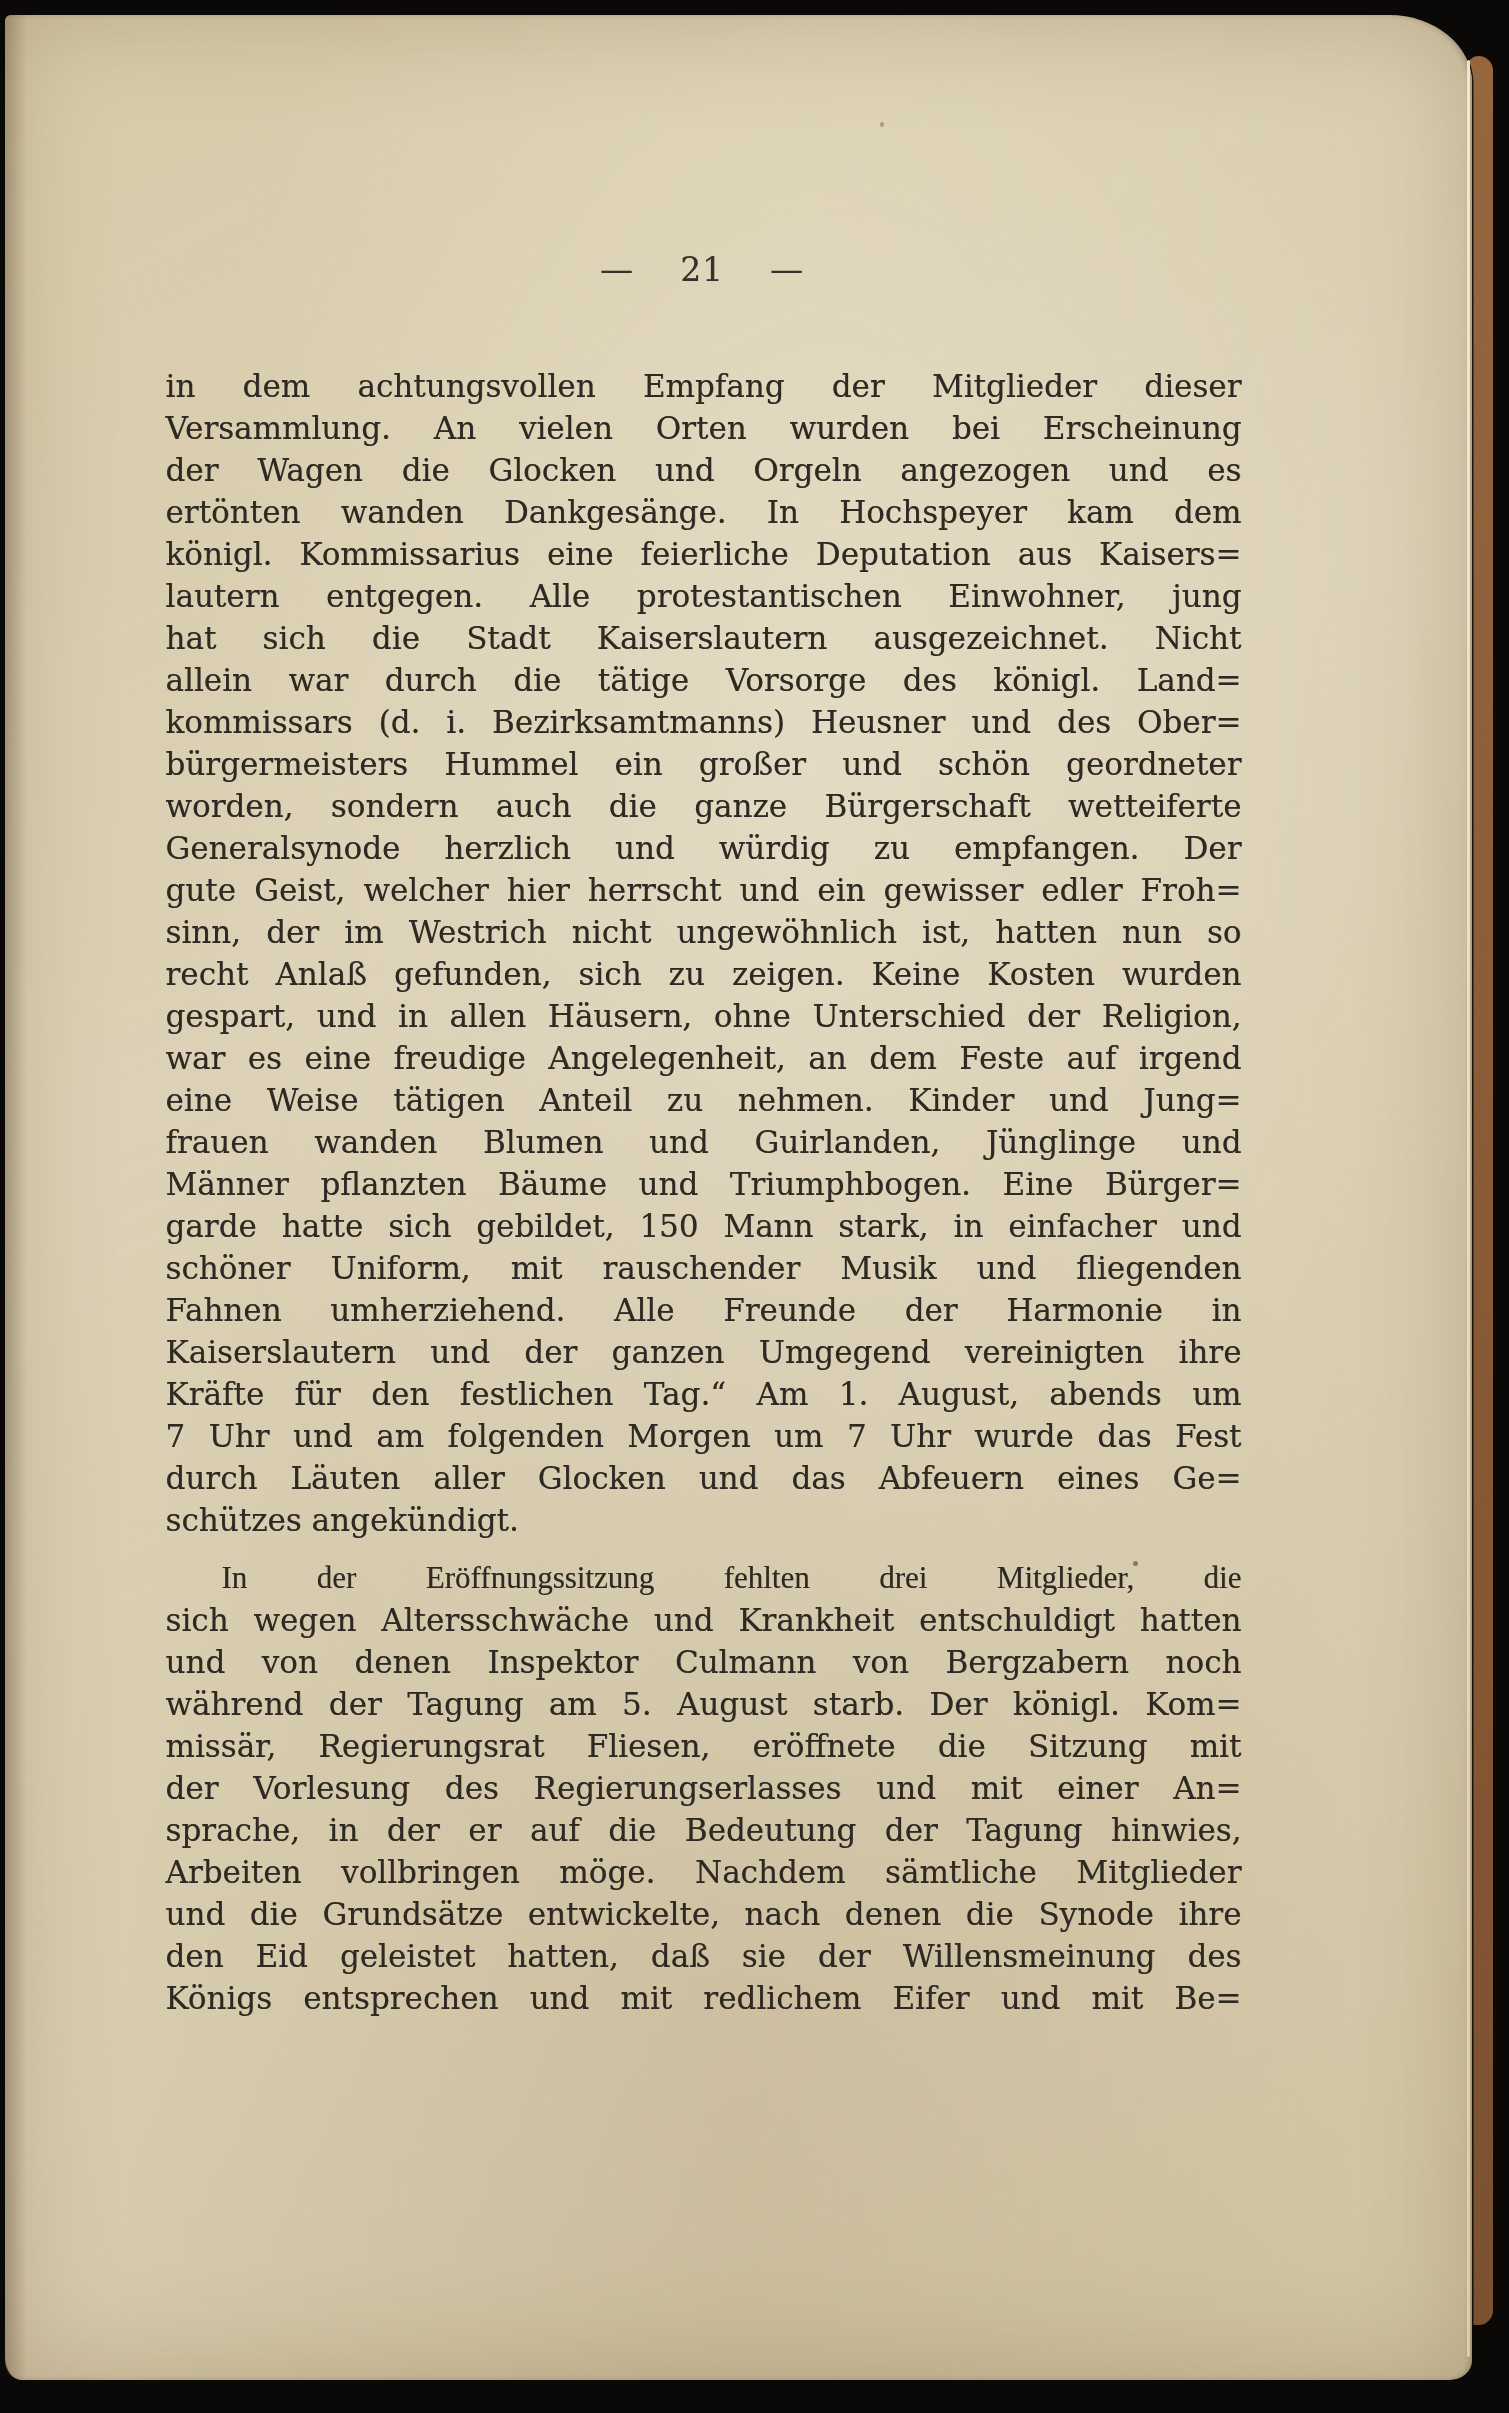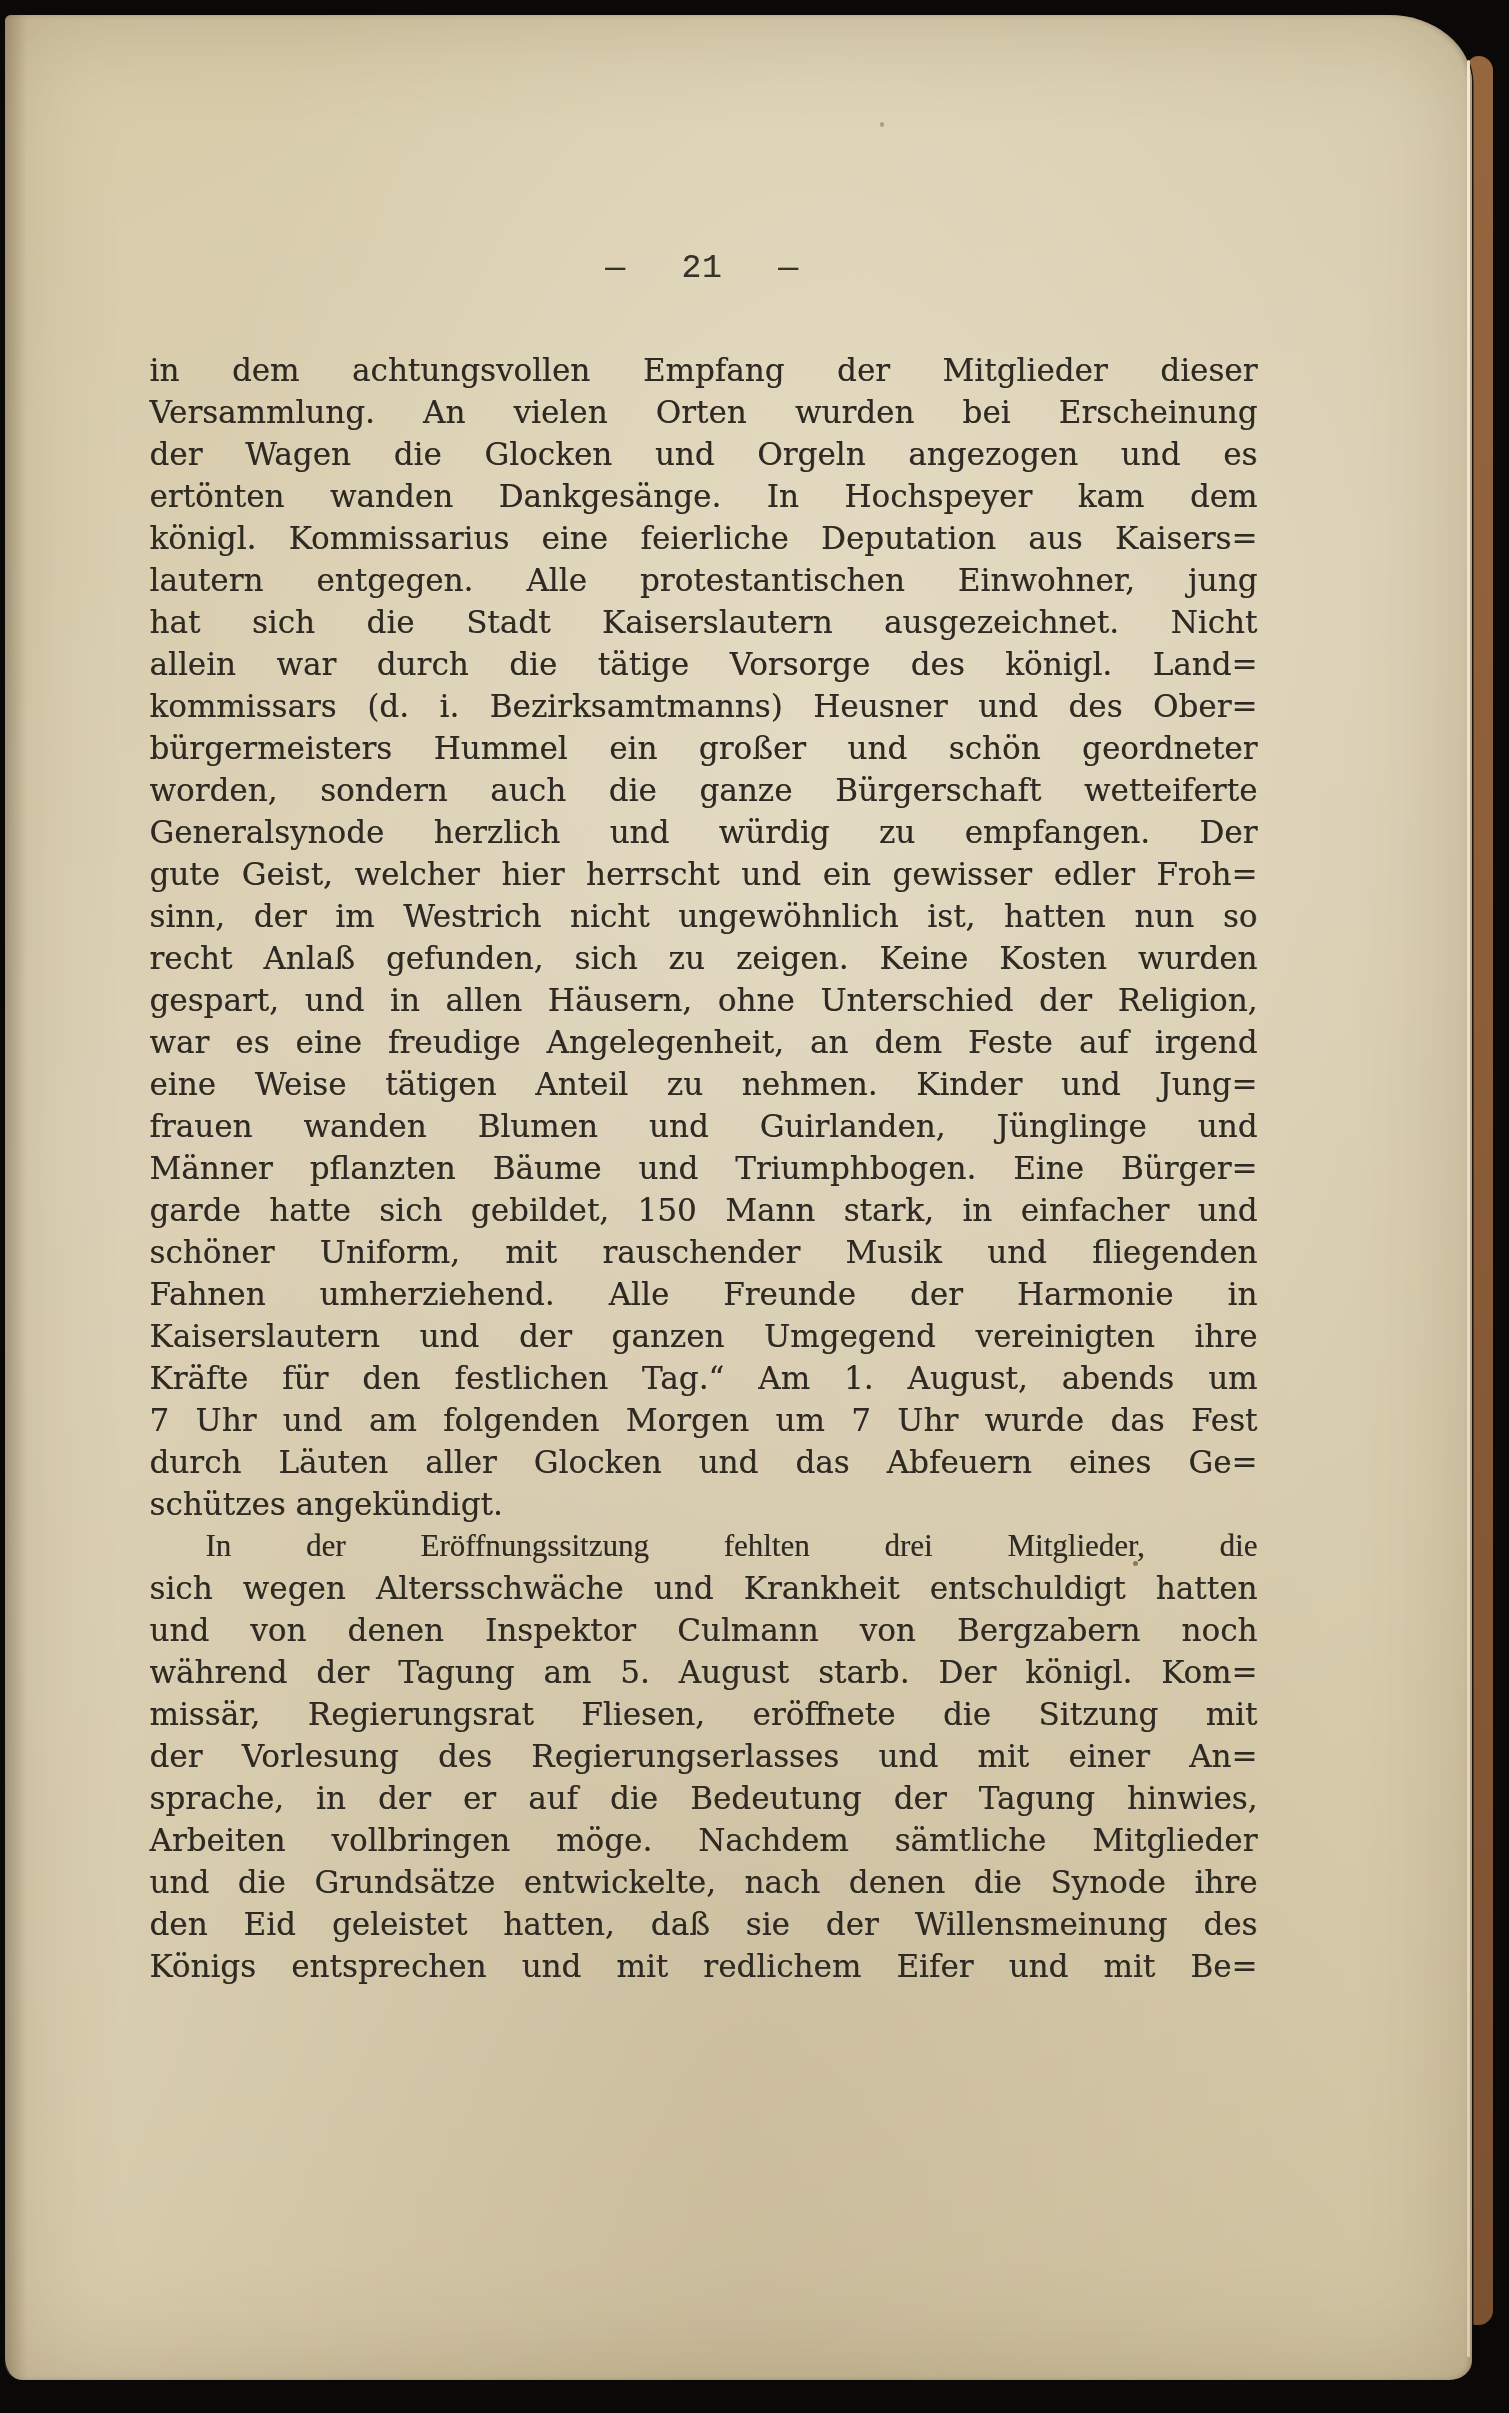--- a/index.html
+++ b/index.html
@@ -42,28 +42,27 @@
   .speck{position:absolute;border-radius:50%;}
   .speck.a{left:1128px;top:1546px;width:5.3px;height:5.3px;background:#8a5a3c;opacity:.8;}
   .speck.b{left:875px;top:107px;width:4.5px;height:4.5px;background:#9a7a56;opacity:.6;}
   .pageno{
     position:absolute;left:143px;top:235px;width:1109px;
     text-align:center;
     font-size:33px;color:#37332a;
     word-spacing:35px;
     letter-spacing:0.8px;
     text-shadow:0.3px 0.3px 0.5px rgba(47,43,36,0.45);
-    font-family:Liberation Mono, monospace;
   }
   .textblock{
     position:absolute;left:145px;top:334px;width:1108px;
     font-size:31px;line-height:42px;color:#2e2a23;
     text-shadow:0.3px 0.3px 0.5px rgba(46,42,35,0.5);
   }
-  .para{margin:0;padding:0;}
+  .para{margin:16px;padding:0;}
   .line{
     text-align:justify;
     text-align-last:justify;
     white-space:normal;
   }
   .line.flush{text-align-last:left;}
   .para.indent .line:first-child{text-indent:56px;font-family:Liberation Serif, serif;}
 </style>
 </head>
 <body>

